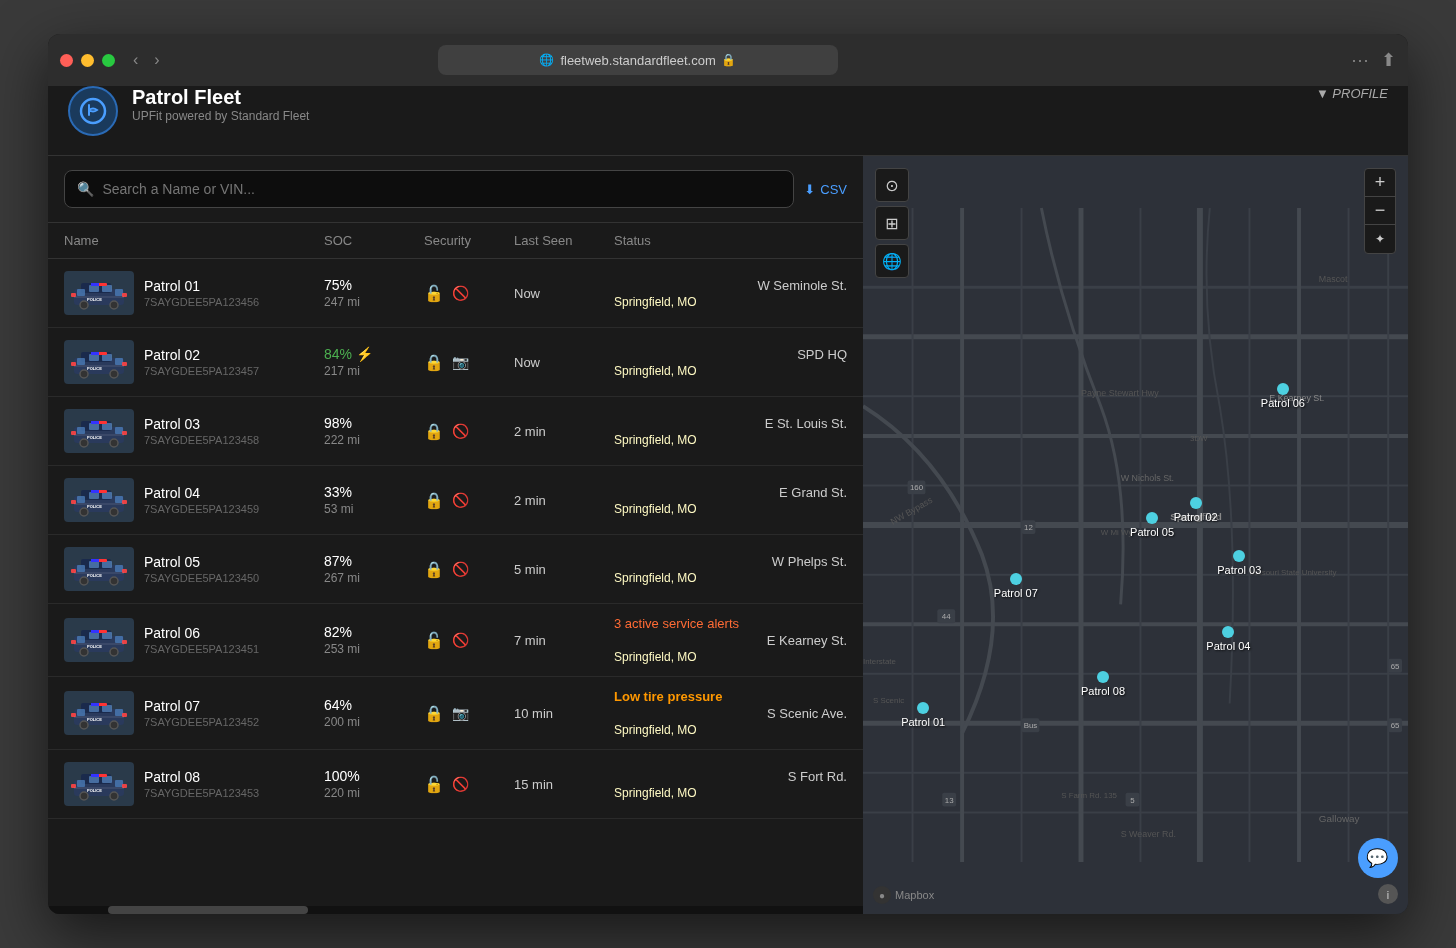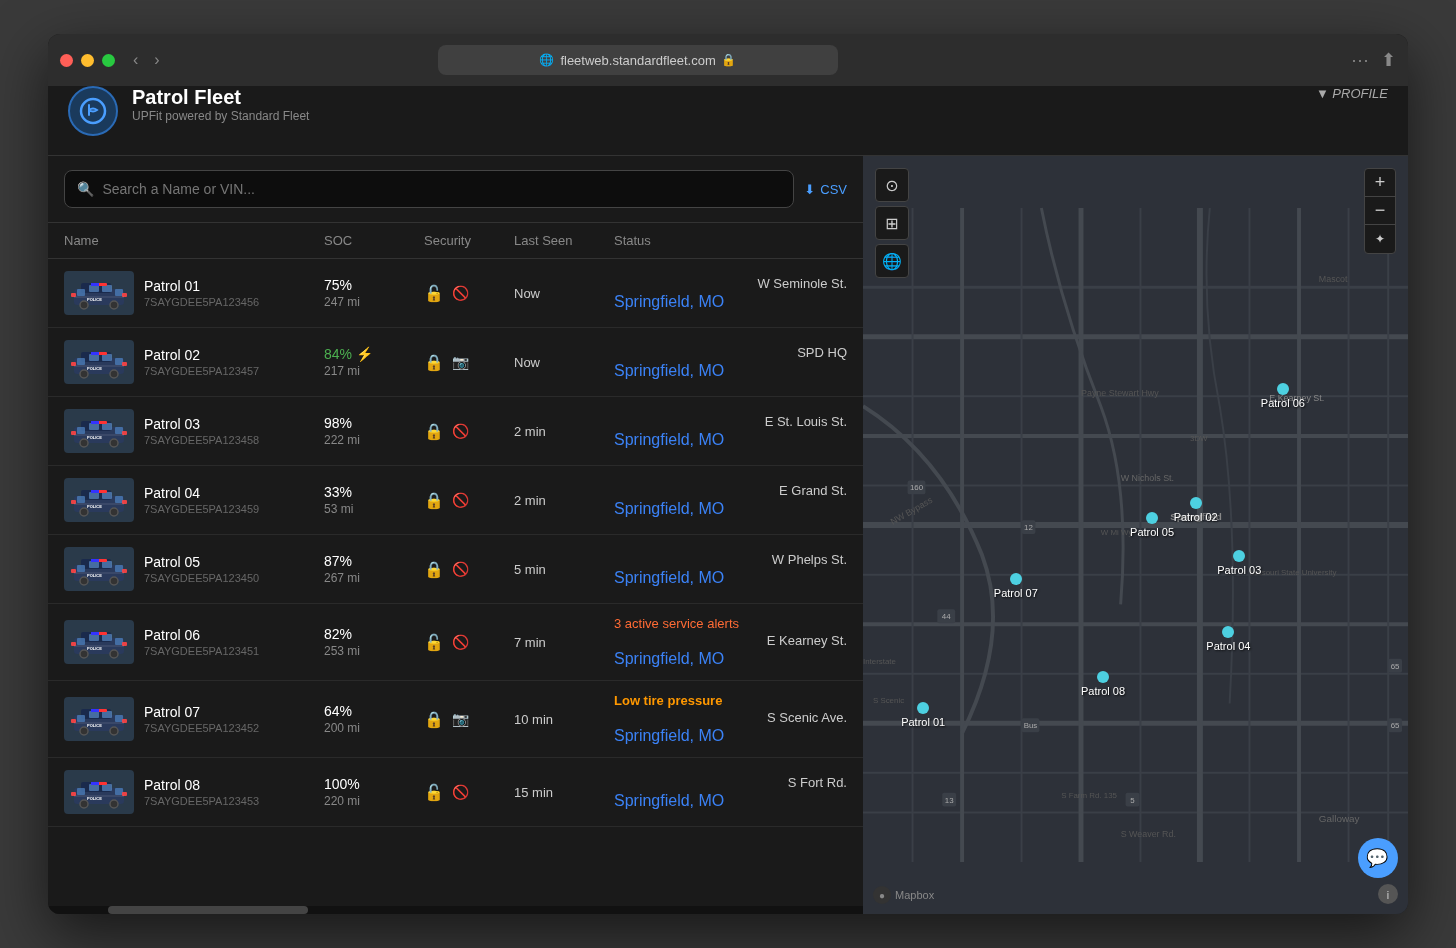--- a/index.html
+++ b/index.html
@@ -217,21 +217,21 @@
     .icon-lock.red { color: #e53935; }
     .icon-lock.gray { color: #666; }
     .icon-camera { font-size: 16px; }
     .icon-camera.red { color: #e53935; }
     .icon-camera.gray { color: #666; }
     .last-seen-cell { color: #ccc; font-size: 13px; }
     .status-cell { display: flex; flex-direction: column; gap: 2px; }
     .status-main { color: #ccc; font-size: 13px; text-align: right; }
     .status-alert { color: #ff6b35; font-size: 13px; font-weight: 500; }
     .status-warning { color: #ff9800; font-size: 13px; font-weight: 600; }
-    .status-loc { color: #3b82f6; font-size: 16px; }
+    .status-loc { color: #fef9c3; font-size: 12px; }
 
     
     .right-panel {
       flex: 1;
       background: #2a2f36;
       position: relative;
       overflow: hidden;
     }
     .map-container {
       width: 100%;

